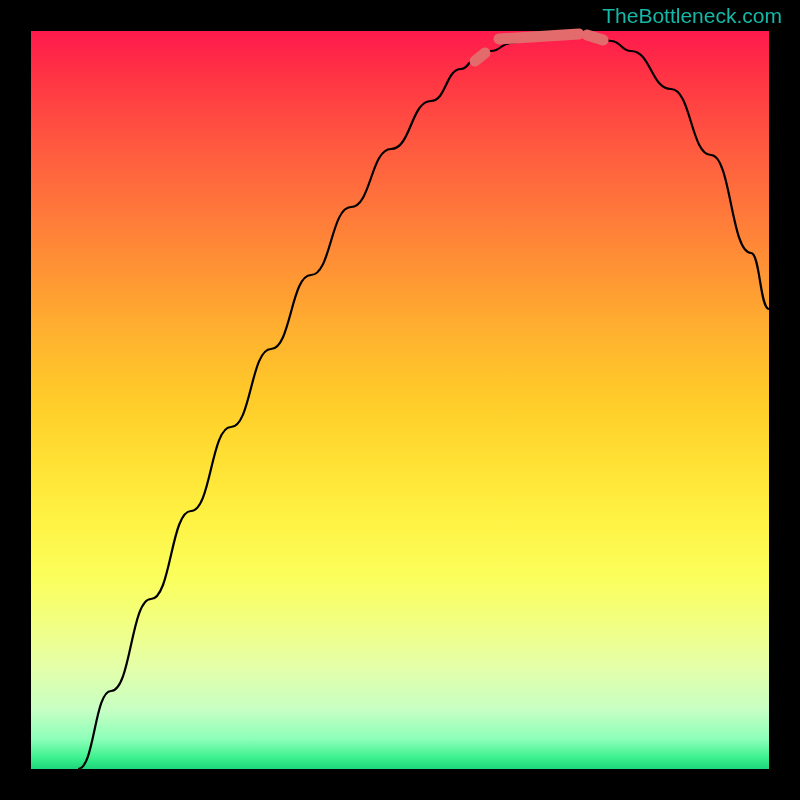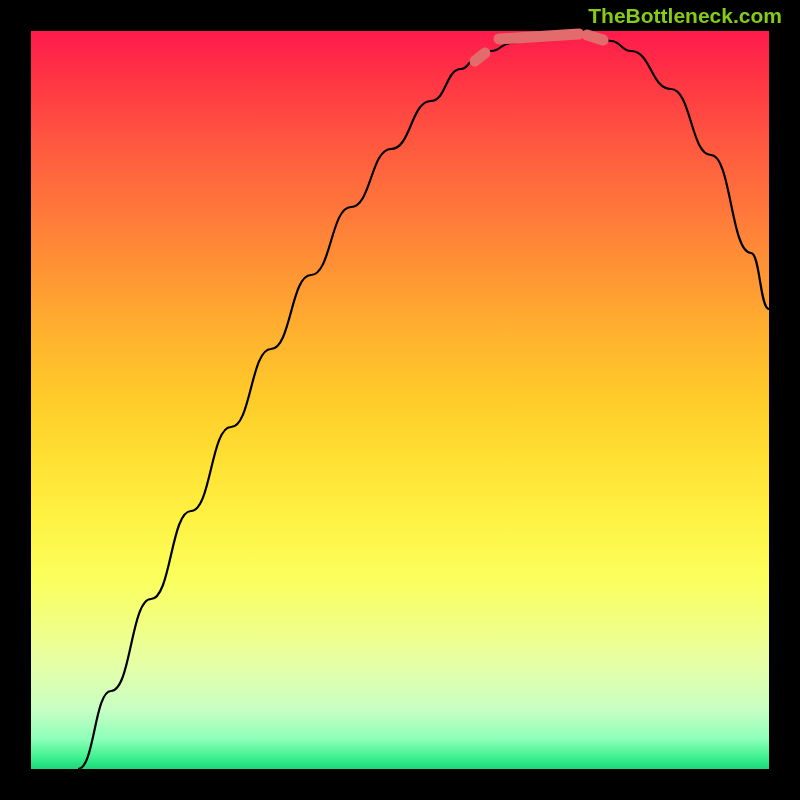--- a/index.html
+++ b/index.html
@@ -8,23 +8,23 @@
     height: 800px;
     background: #000;
     position: relative;
     font-family: Arial, sans-serif;
     overflow: hidden;
   }
   .watermark {
     position: absolute;
     top: 4px;
     right: 18px;
-    color: #84cc16;
+    color: #14b8a6;
     font-size: 21px;
-    font-weight: 700;
+    font-weight: 400;
     z-index: 10;
   }
   .plot-area {
     position: absolute;
     left: 31px;
     top: 31px;
     width: 738px;
     height: 738px;
     background: linear-gradient(to bottom,
       #ff1a4d 0%,

